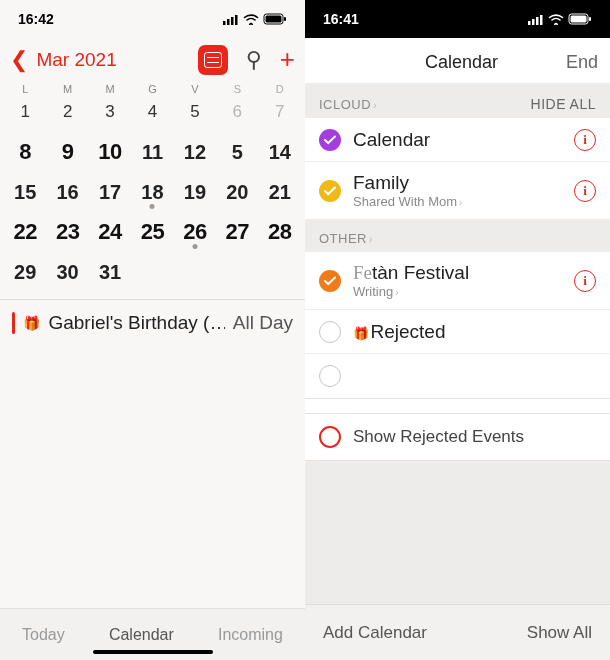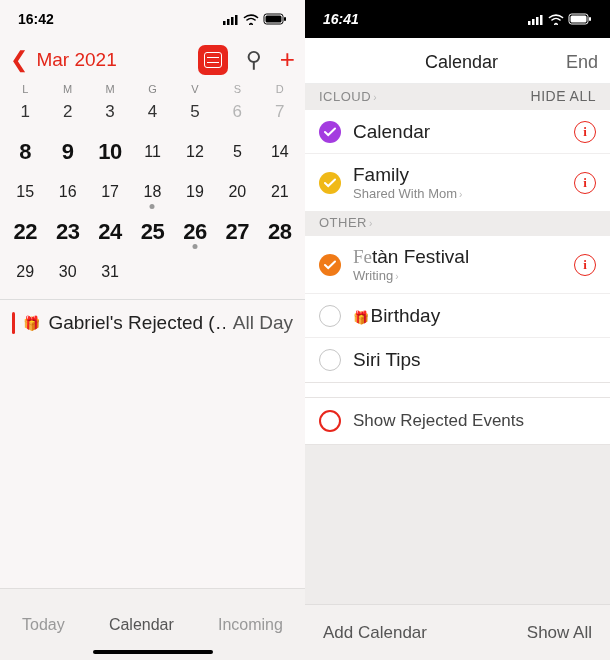--- a/index.html
+++ b/index.html
@@ -1,21 +1,21 @@
 <!DOCTYPE html>
 <html><head>
 <meta charset="utf-8">
 <style>
   * { margin: 0; padding: 0; box-sizing: border-box; font-family: -apple-system, BlinkMacSystemFont, "Segoe UI", Helvetica, Arial, sans-serif; }
   body { width: 610px; height: 660px; display: flex; background: #fff; }
   .screen { width: 305px; height: 660px; display: flex; flex-direction: column; position: relative; overflow: hidden; }
   .screen-left { background: #f9f6f6; justify-content: flex-end; }
   .screen-right { background: #eeeceb; }
   .statusbar { height: 38px; display: flex; align-items: center; justify-content: space-between; padding: 0 18px; font-size: 14px; font-weight: 600; }
-  .statusbar.dark { background: #000; color: #fff; font-style: italic; }
+  .statusbar.dark { background: #000; color: #fff; }
   .status-right { display: flex; align-items: center; gap: 4px; }
   .sig-icon svg, .wifi-icon svg, .batt-icon svg { display: block; }
 
   
   .cal-header { display: flex; align-items: center; padding: 6px 10px 8px 10px; gap: 8px; }
   .back-chevron { color: #e32619; font-size: 22px; line-height: 1; }
   .back-label { color: #e32619; font-size: 19px; flex: 1; }
   .hdr-icons { display: flex; align-items: center; gap: 18px; }
   .listview-btn { width: 30px; height: 30px; background: #e8261c; border-radius: 7px; display: flex; align-items: center; justify-content: center; }
   .listview-inner { width: 18px; height: 16px; border: 1.5px solid #fff; border-radius: 3px; position: relative; }
@@ -26,44 +26,44 @@
 
   
   .weekdays { display: grid; grid-template-columns: repeat(7, 1fr); text-align: center; font-size: 11px; color: #888; padding: 0 4px 4px 4px; }
   .weekdays .wknd { color: #aaa; }
 
   
   .monthgrid { display: grid; grid-template-columns: repeat(7, 1fr); text-align: center; padding: 0 4px; row-gap: 14px; }
   .daycell { font-size: 17px; color: #333; height: 26px; display: flex; align-items: center; justify-content: center; }
   .daycell.wknd { color: #b5b5b5; }
   .daycell.bold { font-weight: 700; font-size: 22px; color: #111; letter-spacing: -0.5px; }
-  .daycell.mid { font-weight: 400; font-size: 16px; color: #222; }
+  .daycell.mid { font-weight: 700; font-size: 20px; color: #222; }
   .daycell.marked::after { content: ""; position: absolute; bottom: -4px; left: 50%; transform: translateX(-50%); width: 5px; height: 5px; background: #999; border-radius: 50%; }
   .daycell.positioned { position: relative; }
 
   
   .event-divider { height: 1px; background: #ddd; margin: 14px 0 8px 0; }
   .event-row { display: flex; align-items: center; padding: 4px 12px; gap: 8px; font-size: 19px; color: #222; }
   .event-bar { width: 3px; height: 22px; background: #e8261c; border-radius: 2px; }
   .event-icon { color: #e85a50; font-size: 14px; }
   .event-title { flex: 1; white-space: nowrap; overflow: hidden; }
   .event-time { color: #555; }
 
   
-  .toolbar { height: 72px; border-top: 1px solid #e0dedd; background: #f3f1f0; display: flex; align-items: center; justify-content: space-around; font-size: 16px; color: #555; margin-top: auto; }
+  .toolbar { height: 52px; border-top: 1px solid #e0dedd; background: #f3f1f0; display: flex; align-items: center; justify-content: space-around; font-size: 16px; color: #555; margin-top: auto; }
   .toolbar .dim { color: #999; }
   .home-indicator { position: absolute; bottom: 6px; left: 50%; transform: translateX(-50%); width: 120px; height: 4px; background: #000; border-radius: 3px; }
 
   
   .rs-nav { background: #fff; padding: 14px 12px 10px 12px; display: flex; align-items: center; border-bottom: 1px solid #ececec; }
   .rs-nav-title { flex: 1; text-align: center; font-size: 18px; font-weight: 500; color: #222; margin-left: 40px; }
   .rs-nav-end { color: #666; font-size: 18px; }
 
   
-  .section-hdr { display: flex; align-items: center; justify-content: space-between; padding: 4px 14px 6px 14px; font-size: 13px; }
+  .section-hdr { display: flex; align-items: center; justify-content: space-between; padding: 12px 14px 6px 14px; font-size: 13px; }
   .section-label { color: #8a8a8a; letter-spacing: 0.5px; }
   .chev-small { color: #bbb; font-size: 10px; margin-left: 2px; }
   .hideall { color: #666; font-size: 14px; font-weight: 500; letter-spacing: 0.5px; }
 
   
   .cal-list { background: #fff; }
   .cal-row { display: flex; align-items: center; padding: 10px 14px; gap: 12px; border-bottom: 1px solid #f0eeee; min-height: 44px; }
   .cal-row:last-child { border-bottom: none; }
   .chk { width: 22px; height: 22px; border-radius: 50%; display: flex; align-items: center; justify-content: center; flex-shrink: 0; }
   .chk.purple { background: #a43ce0; }
@@ -172,21 +172,21 @@
       <div class="daycell"></div>
       <div class="daycell"></div>
       <div class="daycell"></div>
       <div class="daycell"></div>
     </div>
 
   <div class="event-divider"></div>
   <div class="event-row">
     <span class="event-bar"></span>
     <span class="event-icon">🎁</span>
-    <span class="event-title">Gabriel's Rejected (…</span>
+    <span class="event-title">Gabriel's Birthday (…</span>
     <span class="event-time">All Day</span>
   </div>
 
   <div class="toolbar">
     <span class="dim">Today</span>
     <span>Calendar</span>
     <span class="dim">Incoming</span>
   </div>
   <div class="home-indicator"></div>
 </div>
@@ -265,28 +265,25 @@
         </div>
         <div class="cal-info">
           <span class="cal-name"><span class="cal-name dim" style="display:inline">Fe</span><span>tàn Festival</span></span>
           <span class="cal-sub">Writing<span class="chev-small">›</span></span>
         </div>
         <div class="info-btn">i</div>
       </div>
       <div class="cal-row">
         <div class="chk empty"></div>
         <div class="cal-info">
-          <span class="cal-name"><span class="bday-icon">🎁</span> <span>Birthday</span></span>
+          <span class="cal-name"><span class="bday-icon">🎁</span> <span>Rejected</span></span>
         </div>
       </div>
       <div class="cal-row">
         <div class="chk empty"></div>
-        <div class="cal-info">
-          <span class="cal-name"><span>Siri Tips</span></span>
-        </div>
       </div>
     </div>
 
   <div class="blank"></div>
   <div class="reject-row">
     <div class="chk empty-red"></div>
     <span class="cal-name">Show Rejected Events</span>
   </div>
 
   <div class="rtoolbar">

